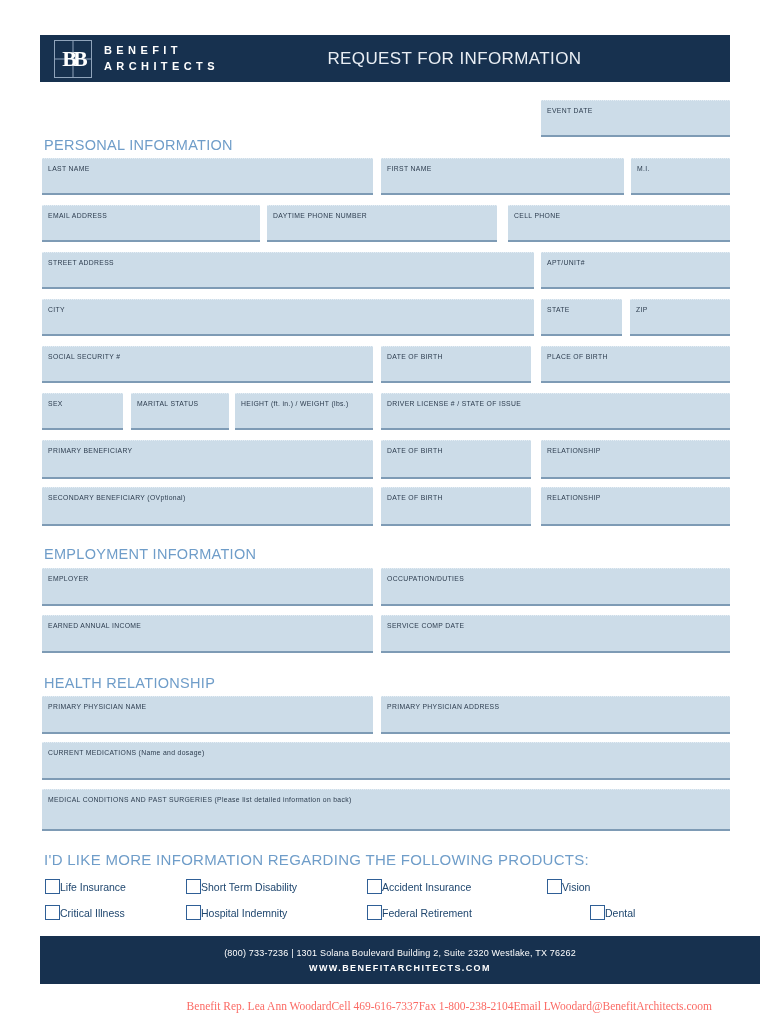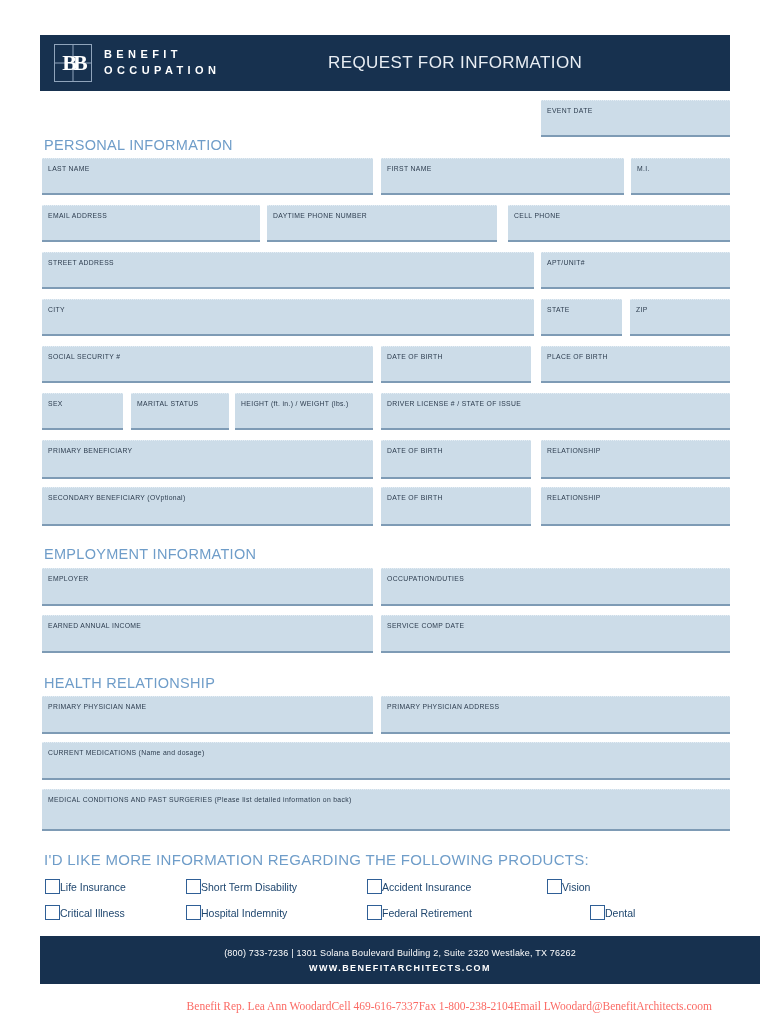--- a/index.html
+++ b/index.html
@@ -14,21 +14,21 @@
     width: 770px;
     height: 1024px;
     background: #ffffff;
     overflow: hidden;
   }
 
   
   .header {
     position: absolute;
     left: 40px; top: 35px;
-    width: 690px; height: 56px;
+    width: 690px; height: 47px;
     background: #17314f;
     display: flex;
     align-items: center;
   }
   .logo-wrap {
     display: flex;
     align-items: center;
     padding-left: 14px;
     gap: 12px;
   }
@@ -160,21 +160,21 @@
 
 <div class="page">
 
   <div class="header">
     <div class="logo-wrap">
       <div class="logo-mark">
         <span class="logo-bb">BB</span>
       </div>
       <div class="logo-text">
         <span class="l1">BENEFIT</span>
-        <span class="l2">OCCUPATION</span>
+        <span class="l2">ARCHITECTS</span>
       </div>
     </div>
     <div class="header-title">REQUEST FOR INFORMATION</div>
   </div>
 
   <div class="fld" style="left:541px; top:100px; width:189px; height:37px;">
     <span class="lbl">EVENT DATE</span>
     <input type="text" value="" style="">
   </div>
 

